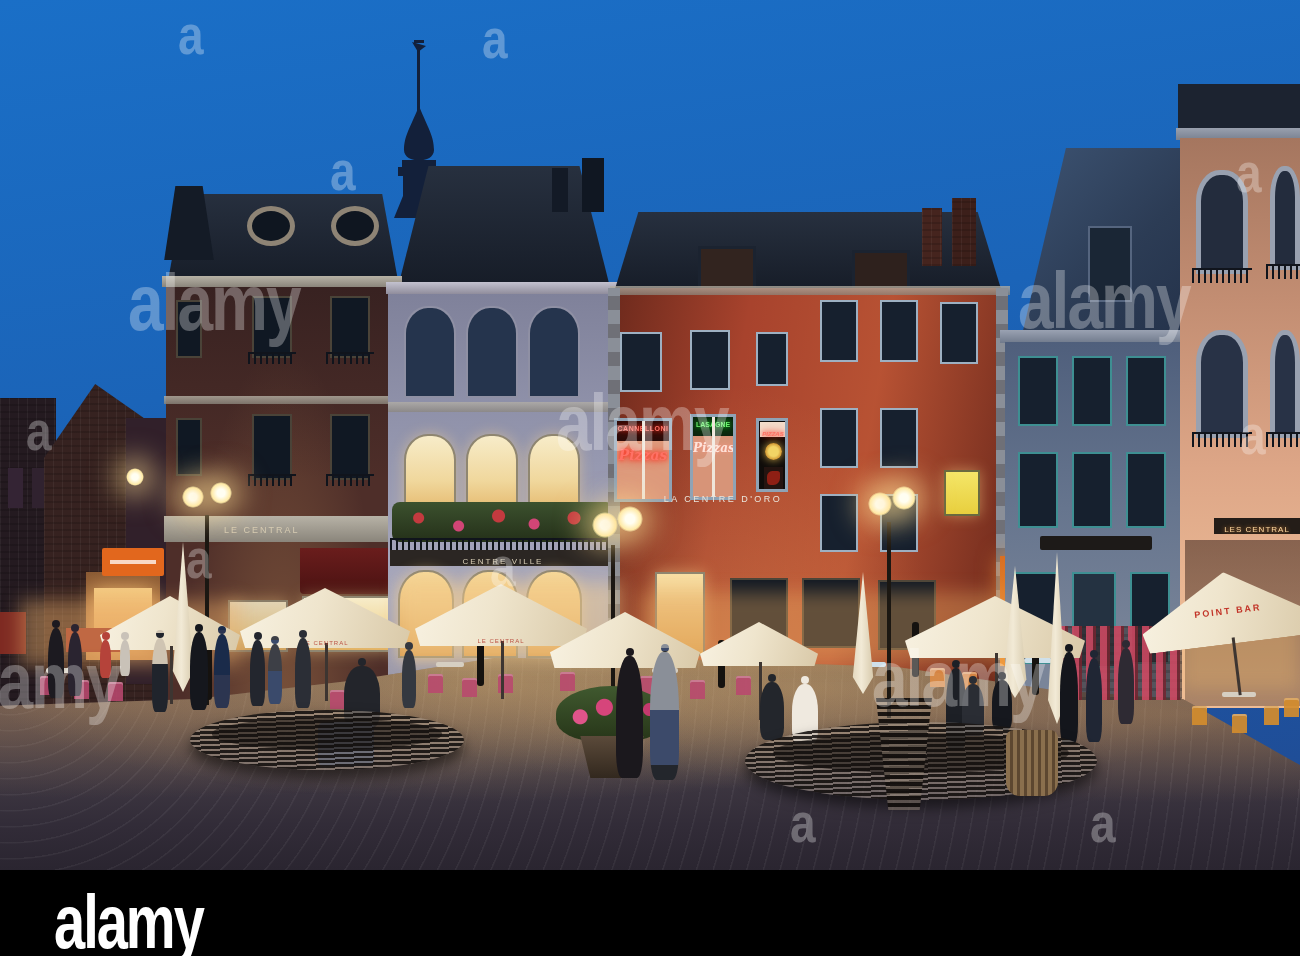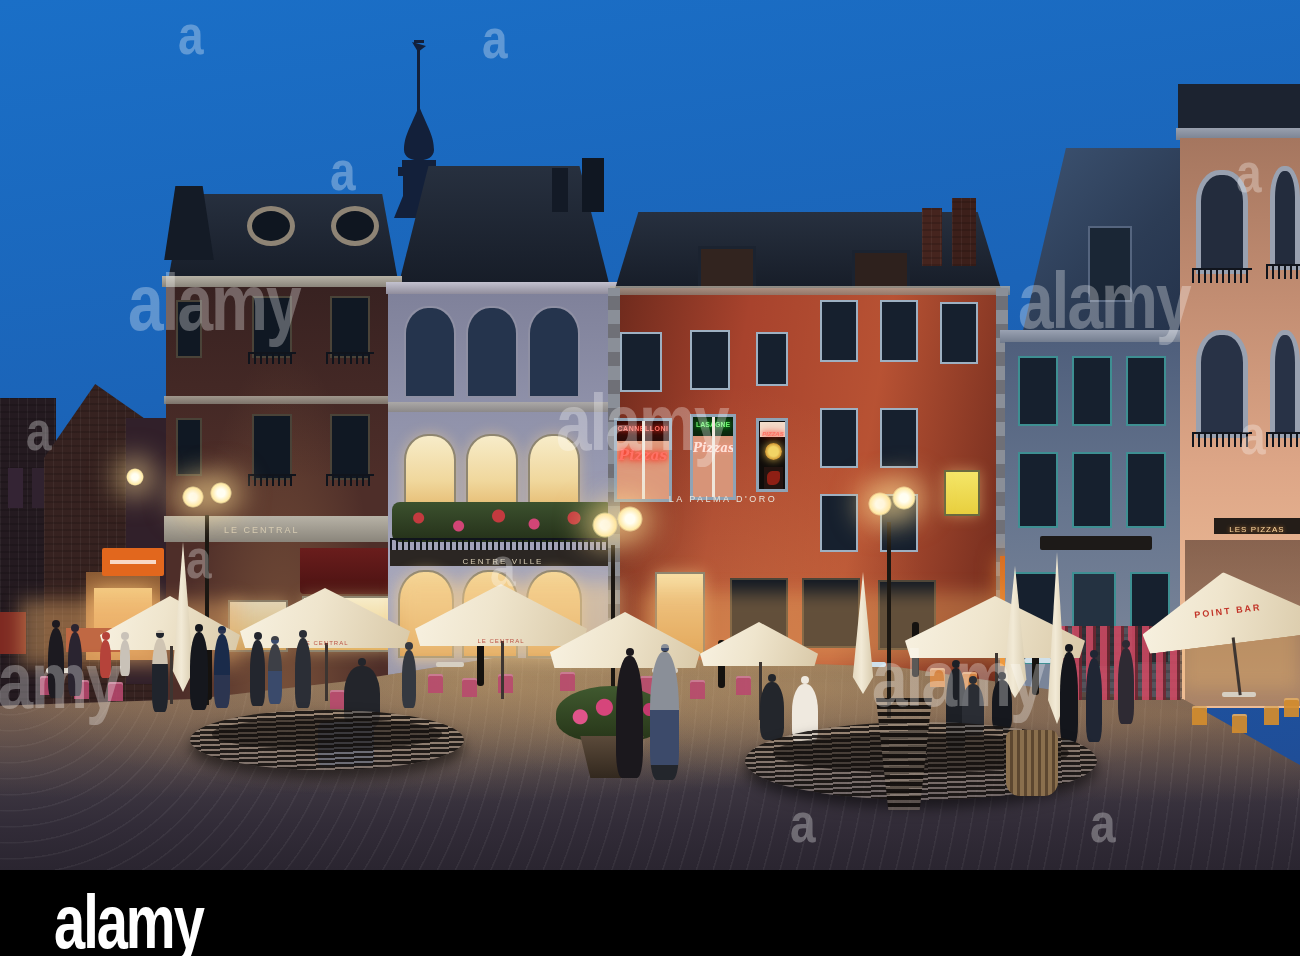--- a/index.html
+++ b/index.html
@@ -193,21 +193,21 @@
       <i style="position:absolute;left:48%;top:0;width:3px;height:100%;background:#efe6da"></i>
     </div>
     <div class="neonbox" style="left:756px;top:418px;width:32px;height:74px;background:#0f0c0a">
       <i style="position:absolute;left:1px;top:1px;width:26px;height:15px;background:#f4ddcb;display:block;text-align:center"><span class="neon-red" style="font-size:6px;font-weight:800;line-height:15px">PIZZAS</span></i>
       <i style="position:absolute;left:6px;top:22px;width:17px;height:17px;border-radius:50%;display:block;
          background:radial-gradient(circle,#f2d465 40%,#c98a28 75%,#8a5416 100%);box-shadow:0 0 8px rgba(255,210,90,.8)"></i>
       <i style="position:absolute;left:5px;top:46px;width:19px;height:22px;display:block;background:#241410">
           <i style="position:absolute;left:3px;top:4px;width:13px;height:14px;display:block;background:#8e1f14;border-radius:40% 20% 50% 30%"></i>
         </i>
     </div>
-    <span class="abs" style="left:648px;top:494px;width:150px;text-align:center;font-size:9px;letter-spacing:2.5px;color:#e9e4da">LA PALMA D'ORO</span>
+    <span class="abs" style="left:648px;top:494px;width:150px;text-align:center;font-size:9px;letter-spacing:2.5px;color:#e9e4da">LA CENTRE D'ORO</span>
     <div class="wl" style="left:655px;top:572px;width:50px;height:84px;background:linear-gradient(180deg,#f8dfa4,#e0a85a)"></div>
     <div class="w dim" style="left:730px;top:578px;width:58px;height:70px"></div>
     <div class="w dim" style="left:802px;top:578px;width:58px;height:70px"></div>
     <div class="w dim" style="left:878px;top:580px;width:58px;height:70px"></div>
 
     <div class="abs" style="left:1000px;top:556px;width:34px;height:110px;background:linear-gradient(180deg,#d96f22,#f09a3c);box-shadow:0 0 22px rgba(255,150,60,.8)"></div>
     <div class="abs" style="left:1014px;top:588px;width:14px;height:52px;background:#c0271c"></div>
 
     <div class="abs" style="left:1002px;top:148px;width:188px;height:192px;background:linear-gradient(135deg,#3e5575 0%,#2c3c55 60%,#24324a 100%);clip-path:polygon(10% 100%,34% 0,100% 0,100% 100%)"></div>
     <div class="w" style="left:1088px;top:226px;width:44px;height:76px;border-color:#55657f;background:#1a2635"></div>
@@ -229,21 +229,21 @@
     <div class="abs" style="left:1180px;top:138px;width:120px;height:570px;background:linear-gradient(180deg,#a5765f 0%,#c28d72 28%,#dda687 58%,#eebd97 88%)"></div>
     <div class="w arch" style="left:1196px;top:170px;width:52px;height:104px;border:5px solid #99a1b0;background:#232c3d"></div>
     <div class="w arch" style="left:1270px;top:166px;width:30px;height:104px;border:5px solid #99a1b0;background:#232c3d"></div>
     <div class="rail" style="left:1192px;top:268px;width:60px;height:13px"></div>
     <div class="rail" style="left:1266px;top:264px;width:34px;height:13px"></div>
     <div class="w arch" style="left:1196px;top:330px;width:52px;height:108px;border:5px solid #99a1b0;background:#283246"></div>
     <div class="w arch" style="left:1270px;top:330px;width:30px;height:108px;border:5px solid #99a1b0;background:#283246"></div>
     <div class="rail" style="left:1192px;top:432px;width:60px;height:13px"></div>
     <div class="rail" style="left:1266px;top:432px;width:34px;height:13px"></div>
     <div class="abs" style="left:1214px;top:518px;width:86px;height:16px;background:#241d18;text-align:center">
-      <span style="font-size:8px;letter-spacing:1px;color:#ffd9a0;line-height:16px;text-shadow:0 0 4px #ff9a40">LES PIZZAS</span>
+      <span style="font-size:8px;letter-spacing:1px;color:#ffd9a0;line-height:16px;text-shadow:0 0 4px #ff9a40">LES CENTRAL</span>
     </div>
     <div class="abs" style="left:1185px;top:540px;width:115px;height:166px;background:linear-gradient(180deg,rgba(60,36,28,.55),rgba(40,24,18,.35))"></div>
 
     <div class="abs" style="left:0;top:642px;width:1300px;height:228px;
       clip-path:polygon(0 28%,15% 25%,27% 17%,38% 7%,54% 8%,69% 11%,81% 21%,91% 25%,100% 54%,100% 100%,0 100%);
       background:
         radial-gradient(ellipse at 38% 18%,rgba(242,196,120,.38),transparent 45%),
         radial-gradient(ellipse at 62% 20%,rgba(240,190,115,.3),transparent 40%),
         radial-gradient(ellipse at 92% 32%,rgba(235,175,100,.3),transparent 40%),
         radial-gradient(ellipse at 8% 28%,rgba(230,170,100,.26),transparent 40%),

